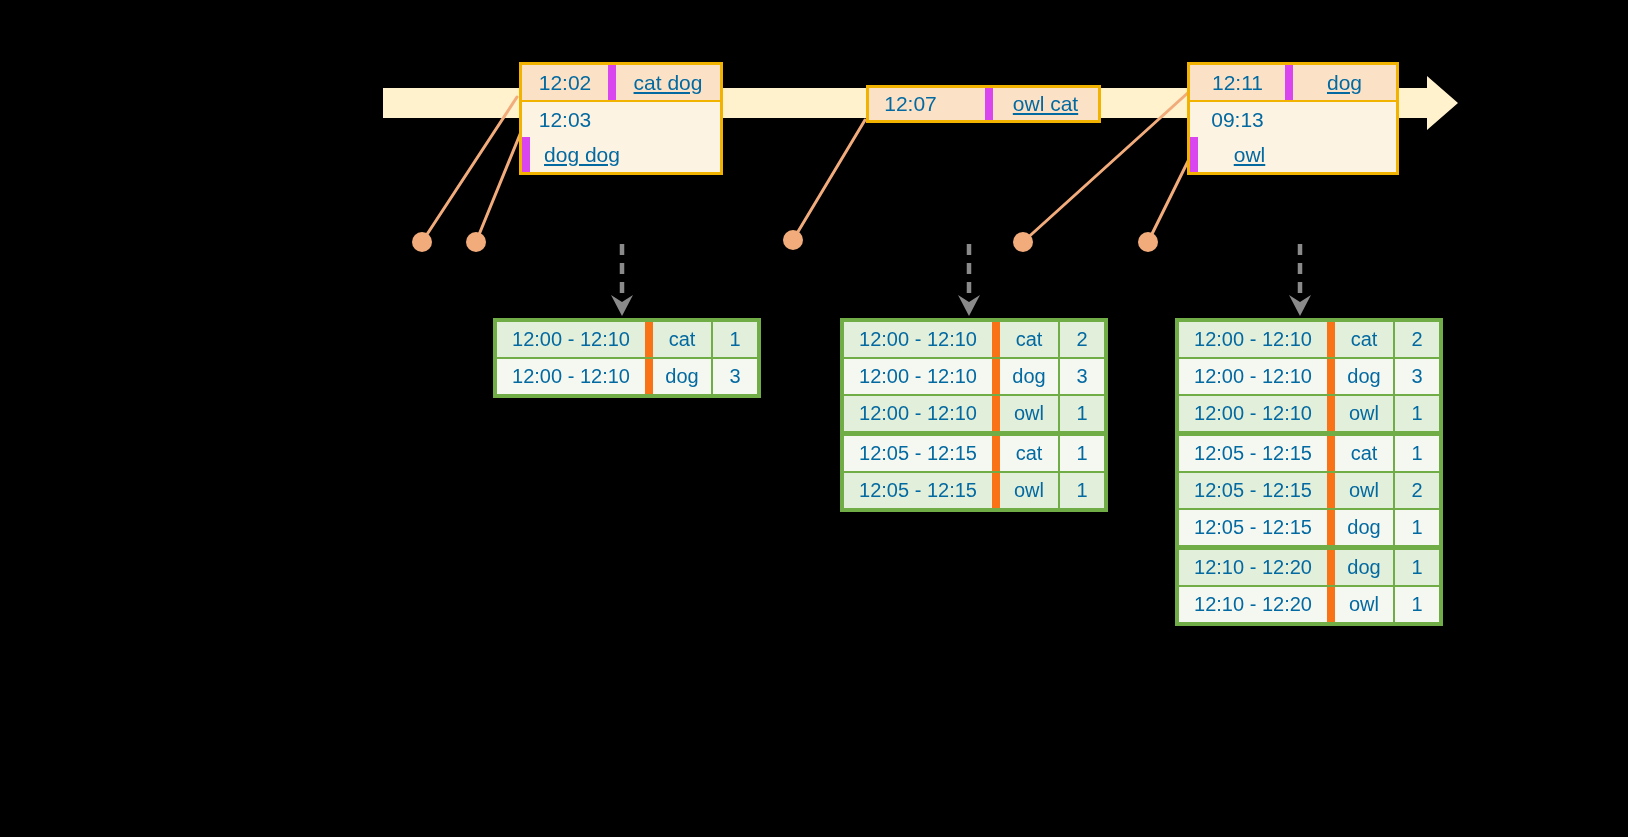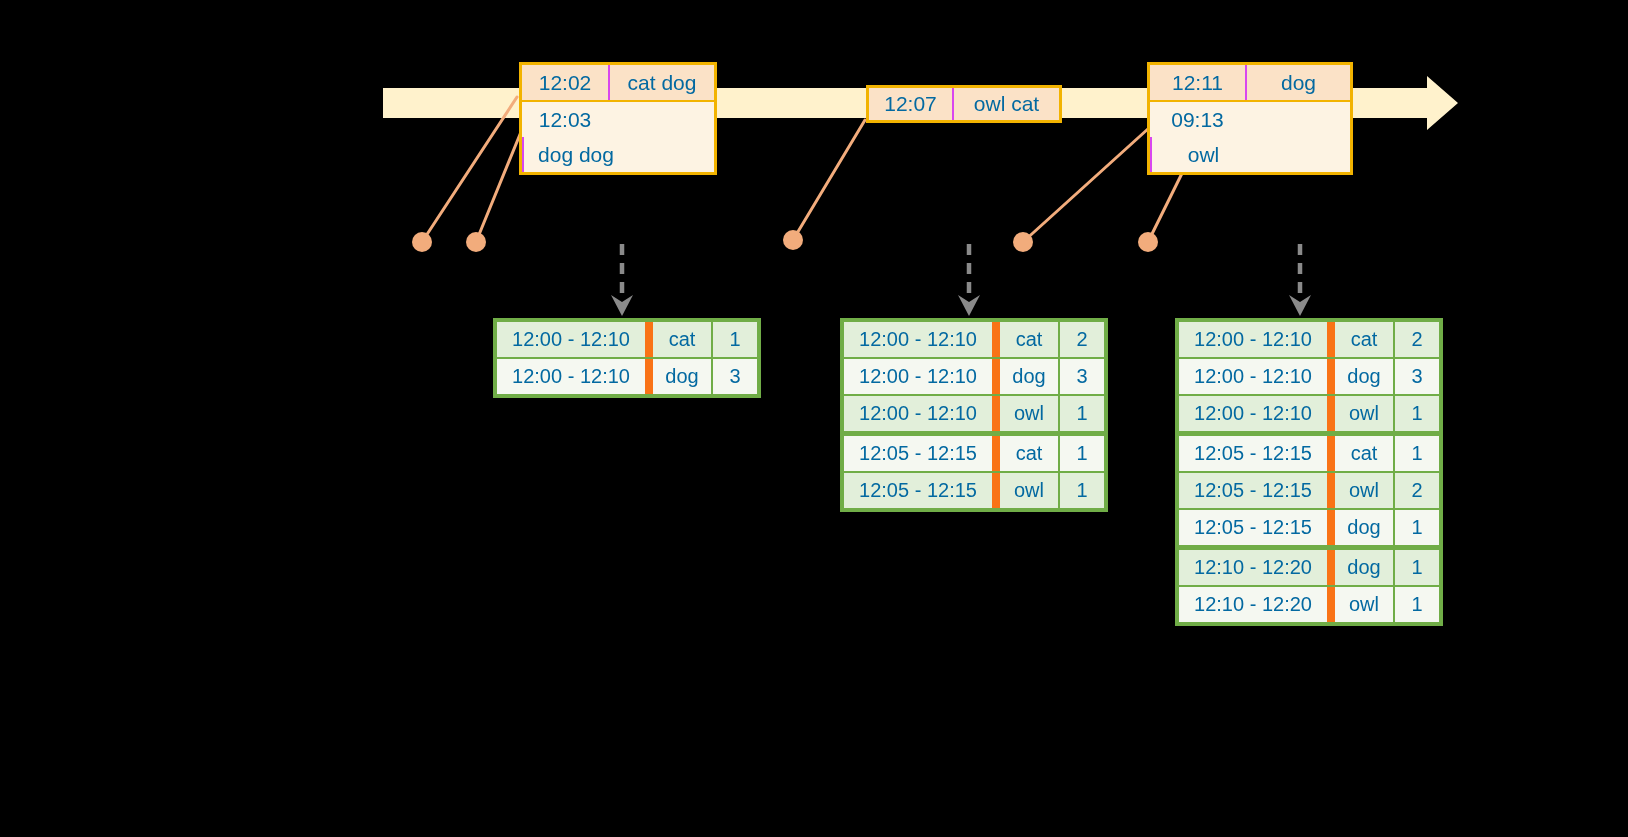--- a/index.html
+++ b/index.html
@@ -6,23 +6,23 @@
   #canvas{position:relative;width:1628px;height:837px;background:#000000;
           font-family:"Liberation Sans",sans-serif;color:#0369a1;overflow:hidden;padding-left:6px;}
   #overlay{position:absolute;left:0;top:0;}
 
   
   .etable{position:absolute;border:3px solid #F2B300;}
   .erow{display:flex;}
   .erow + .erow{border-top:2px solid #F2B300;}
   .ecell{display:flex;align-items:center;justify-content:center;font-size:21px;height:35px;}
   .t2 .ecell{height:32px;}
-  .ewords{border-left:2px solid #d946ef;}
+  .ewords{border-left:8px solid #d946ef;text-decoration:underline;}
   .t1 .etime{width:86px;}  .t1 .ewords{width:104px;}
-  .t2 .etime{width:83px;border-radius:13px;}  .t2 .ewords{width:105px;}
+  .t2 .etime{width:83px;border-radius:13px;}  .t2 .ewords{width:105px;margin-left:33px;}
   .t3 .etime{width:95px;}  .t3 .ewords{width:103px;}
   .peach{background:#FBE2C7;}
   .cream{background:#FDF3E3;flex-direction:column;}
 
   
   .gtable{position:absolute;border:4px solid #70AD47;}
   .grow{display:flex;}
   .grow + .grow{border-top:2px solid #70AD47;}
   .grow.group{border-top:5px solid #70AD47;}
   .gcell{display:flex;align-items:center;justify-content:center;font-size:20px;height:35px;}
@@ -80,21 +80,21 @@
     </div>
   </div>
 
   <div class="etable t2" style="left:866px;top:85px;">
     <div class="erow peach">
       <div class="ecell etime">12:07</div>
       <div class="ecell ewords">owl cat</div>
     </div>
   </div>
 
-  <div class="etable t3" style="left:1147px;top:62px;">
+  <div class="etable t3" style="left:1187px;top:62px;">
     <div class="erow peach">
       <div class="ecell etime">12:11</div>
       <div class="ecell ewords">dog</div>
     </div>
     <div class="erow cream">
       <div class="ecell etime">09:13</div>
       <div class="ecell ewords">owl</div>
     </div>
   </div>
 

